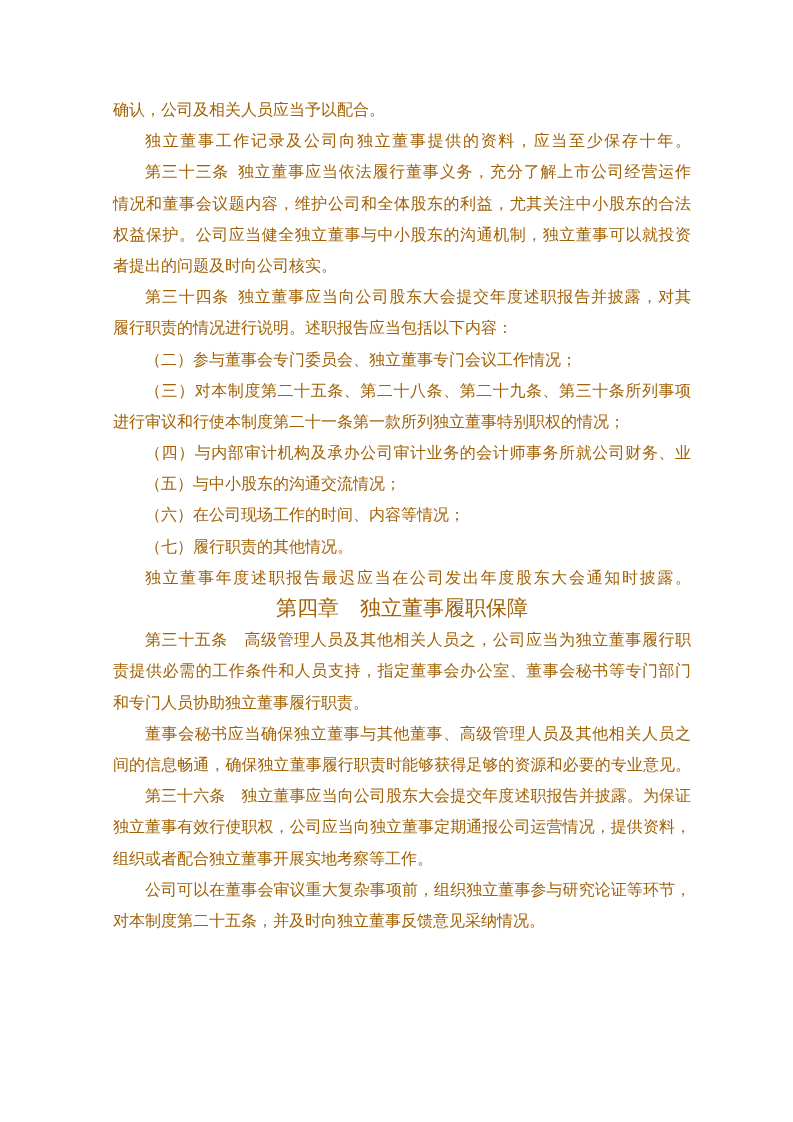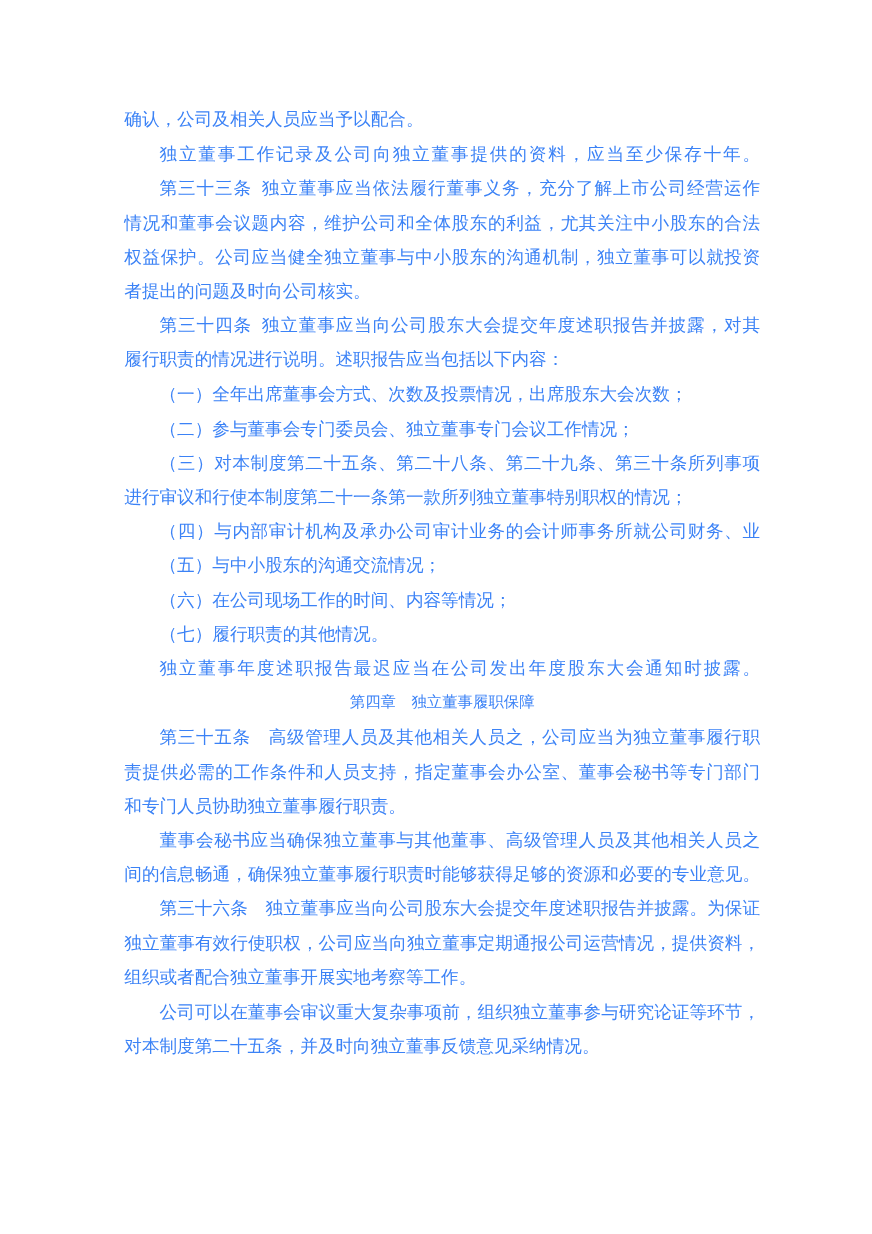--- a/index.html
+++ b/index.html
@@ -15,59 +15,58 @@
     overflow: hidden;
     font-family: "Liberation Serif", "DejaVu Serif", serif;
   }
   .doc {
     position: absolute;
     left: 113px;
     top: 94px;
     width: 578px;
     font-size: 16px;
     line-height: 31.2px;
-    color: #3b82f6;
+    color: #a16207;
     letter-spacing: 0;
   }
   .line {
     height: 31.2px;
     white-space: normal;
     text-align: left;
   }
   .line.justify {
     text-align: justify;
     text-align-last: justify;
   }
   .line.indent {
     padding-left: 32px;
   }
   .line.heading {
     text-align: center;
     text-align-last: center;
     font-weight: bold;
-    font-size: 14px;
+    font-size: 21px;
   }
   .b {
     font-weight: normal;
   }
 </style>
 </head>
 <body>
 
 <div class="page">
   <div class="doc" id="doc">
       <div class="line"><span>确认，公司及相关人员应当予以配合。</span></div>
       <div class="line indent justify"><span>独立董事工作记录及公司向独立董事提供的资料，应当至少保存十年。</span></div>
       <div class="line indent justify"><span class="b">第三十三条</span><span> 独立董事应当依法履行董事义务，充分了解上市公司经营运作</span></div>
       <div class="line justify"><span>情况和董事会议题内容，维护公司和全体股东的利益，尤其关注中小股东的合法</span></div>
       <div class="line justify"><span>权益保护。公司应当健全独立董事与中小股东的沟通机制，独立董事可以就投资</span></div>
       <div class="line"><span>者提出的问题及时向公司核实。</span></div>
       <div class="line indent justify"><span class="b">第三十四条</span><span> 独立董事应当向公司股东大会提交年度述职报告并披露，对其</span></div>
       <div class="line"><span>履行职责的情况进行说明。述职报告应当包括以下内容：</span></div>
-      <div class="line indent"><span>（一）全年出席董事会方式、次数及投票情况，出席股东大会次数；</span></div>
       <div class="line indent"><span>（二）参与董事会专门委员会、独立董事专门会议工作情况；</span></div>
       <div class="line indent justify"><span>（三）对本制度第二十五条、第二十八条、第二十九条、第三十条所列事项</span></div>
       <div class="line"><span>进行审议和行使本制度第二十一条第一款所列独立董事特别职权的情况；</span></div>
       <div class="line indent justify"><span>（四）与内部审计机构及承办公司审计业务的会计师事务所就公司财务、业</span></div>
       <div class="line indent"><span>（五）与中小股东的沟通交流情况；</span></div>
       <div class="line indent"><span>（六）在公司现场工作的时间、内容等情况；</span></div>
       <div class="line indent"><span>（七）履行职责的其他情况。</span></div>
       <div class="line indent justify"><span>独立董事年度述职报告最迟应当在公司发出年度股东大会通知时披露。</span></div>
       <div class="line heading"><span class="b">第四章　独立董事履职保障</span></div>
       <div class="line indent justify"><span class="b">第三十五条</span><span> 高级管理人员及其他相关人员之，公司应当为独立董事履行职</span></div>

